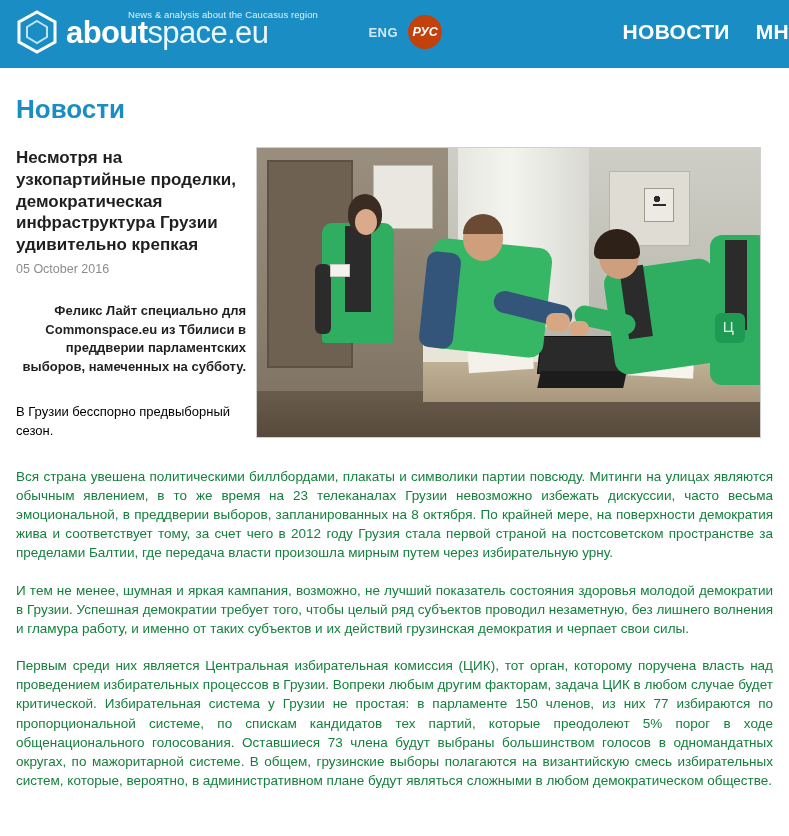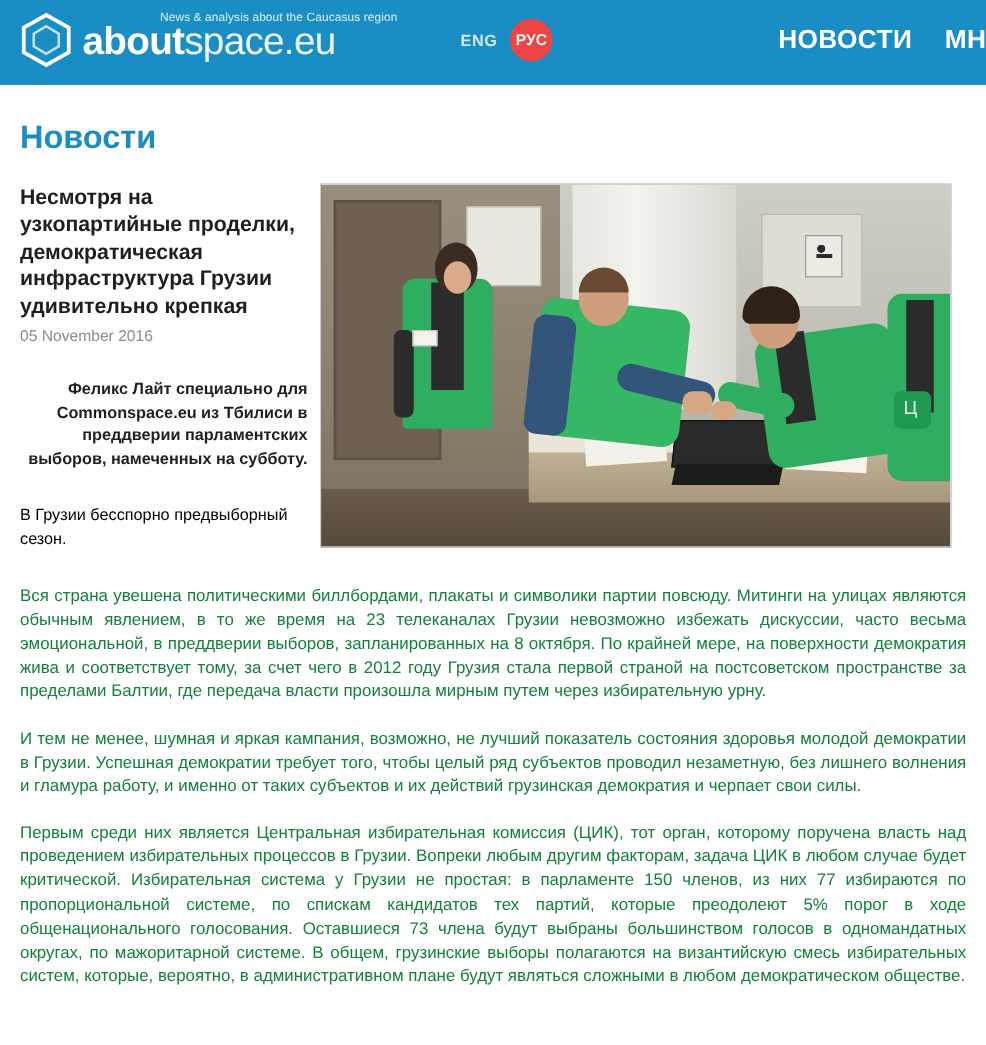--- a/index.html
+++ b/index.html
@@ -65,27 +65,28 @@
   }
   .lang-eng {
     color: #cfe9f6;
     font-size: 13px;
     font-weight: bold;
     letter-spacing: .5px;
   }
   .lang-rus {
     width: 34px; height: 34px;
     border-radius: 50%;
-    background: #ef4444;
+    background: #c2410c;
     color: #ffffff;
     font-size: 12.5px;
     font-weight: bold;
     display: flex;
     align-items: center;
     justify-content: center;
+    font-style: italic;
   }
   .main-nav {
     margin-left: auto;
     display: flex;
     align-items: center;
     gap: 26px;
     padding-right: 0px;
   }
   .nav-item {
     color: #ffffff;
@@ -250,21 +251,21 @@
   </nav>
 </div>
 
 <div class="content">
 
   <h1 class="page-title">Новости</h1>
 
   <div class="article-top">
     <div class="article-left">
       <h2 class="headline">Несмотря на узкопартийные проделки, демократическая инфраструктура Грузии удивительно крепкая</h2>
-      <div class="date">05 November 2016</div>
+      <div class="date">05 October 2016</div>
       <div class="standfirst">Феликс Лайт специально для Commonspace.eu из Тбилиси в преддверии парламентских выборов, намеченных на субботу.</div>
       <div class="lede">В Грузии бесспорно предвыборный сезон.</div>
     </div>
 
     <div class="photo" role="img">
       <div class="ph wall-left"></div>
       <div class="ph wall-right"></div>
       <div class="ph curtain"></div>
       <div class="ph door"></div>
       <div class="ph poster1"></div>

